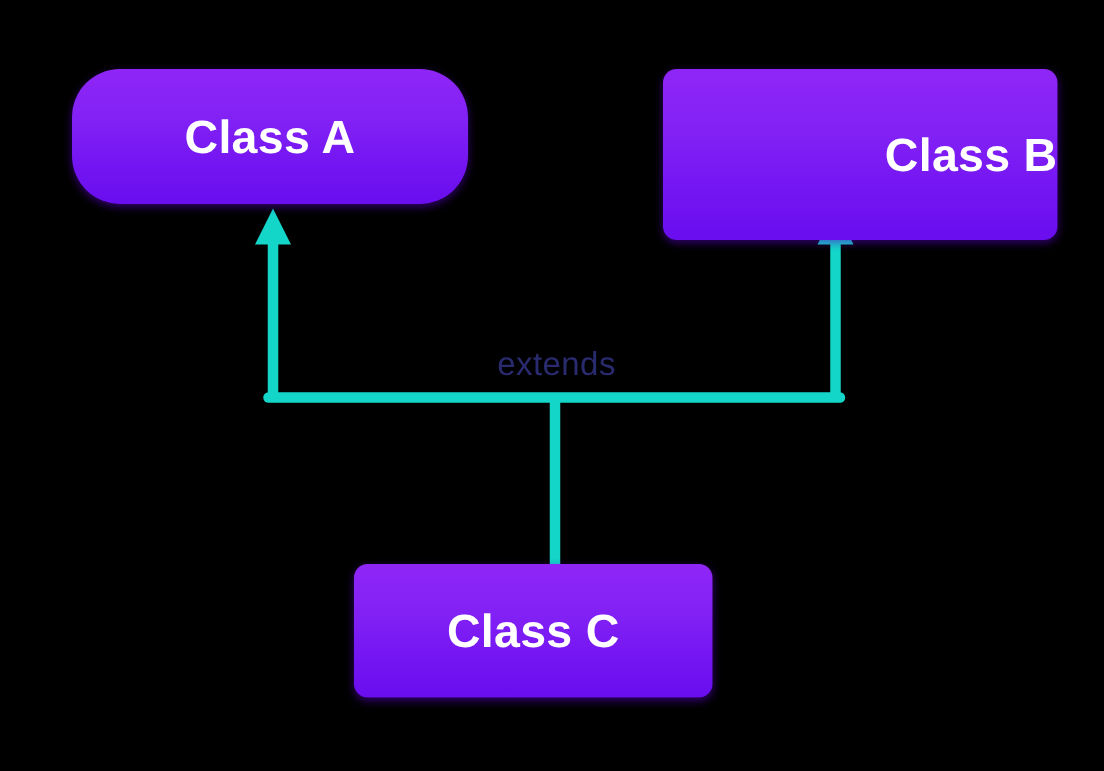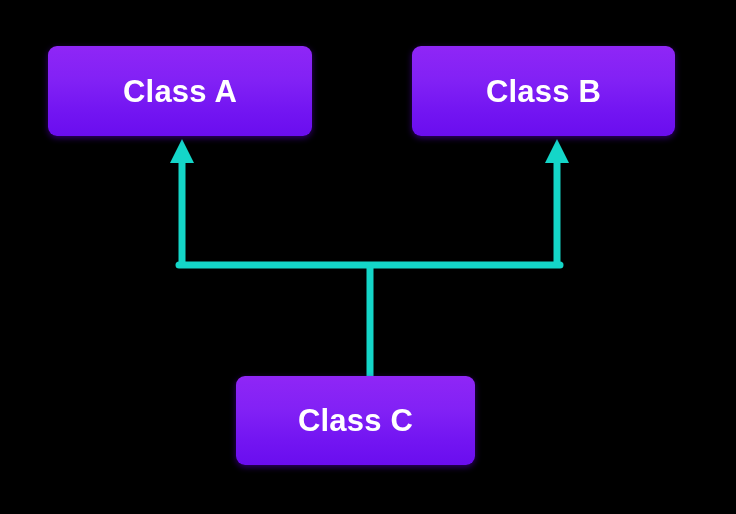--- a/index.html
+++ b/index.html
@@ -44,26 +44,28 @@
     letter-spacing: 0.2px;
     line-height: 1;
     white-space: nowrap;
     text-align: center;
   }
   #box-class-a {
     left: 48px;
     top: 46px;
     width: 264px;
     height: 90px;
+    border-radius: 32px;
   }
   #box-class-b {
-    left: 412px;
+    left: 442px;
     top: 46px;
     width: 263px;
-    height: 90px;
+    height: 114px;
+    justify-content: flex-end;
   }
   #box-class-c {
     left: 236px;
     top: 376px;
     width: 239px;
     height: 89px;
   }
   #edge-label-extends {
     position: absolute;
     left: 324px;
@@ -105,14 +107,15 @@
   </div>
 
   <div class="class-box" id="box-class-b">
     <span class="class-box-label">Class B</span>
   </div>
 
   <div class="class-box" id="box-class-c">
     <span class="class-box-label">Class C</span>
   </div>
 
+  <div id="edge-label-extends">extends</div>
 
 </div>
 
 </body></html>

